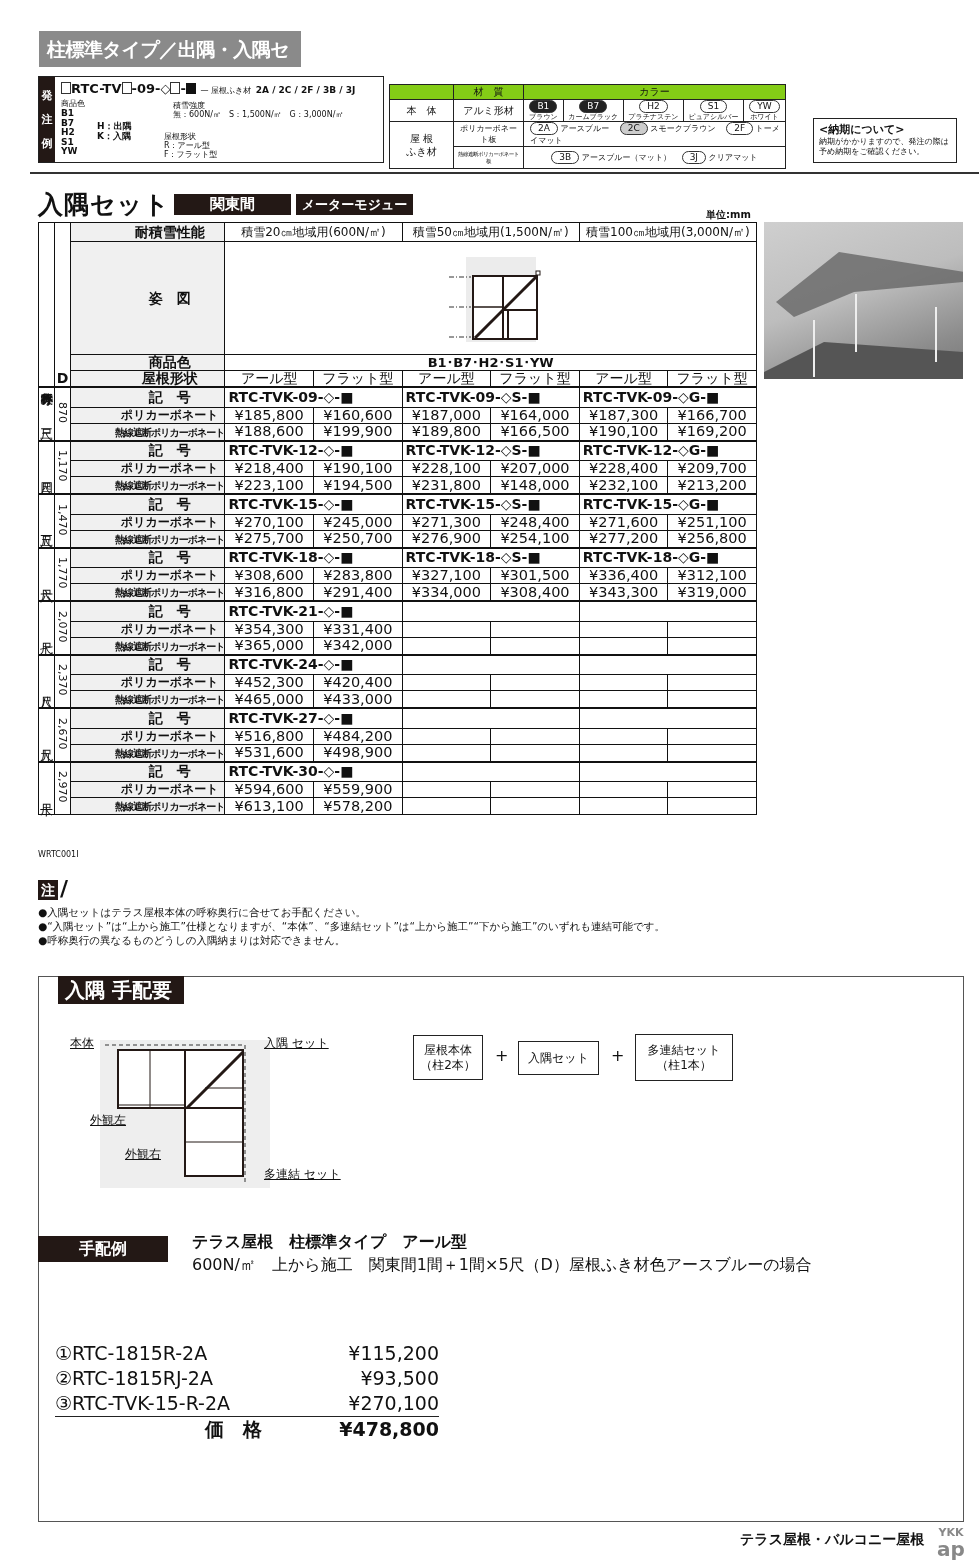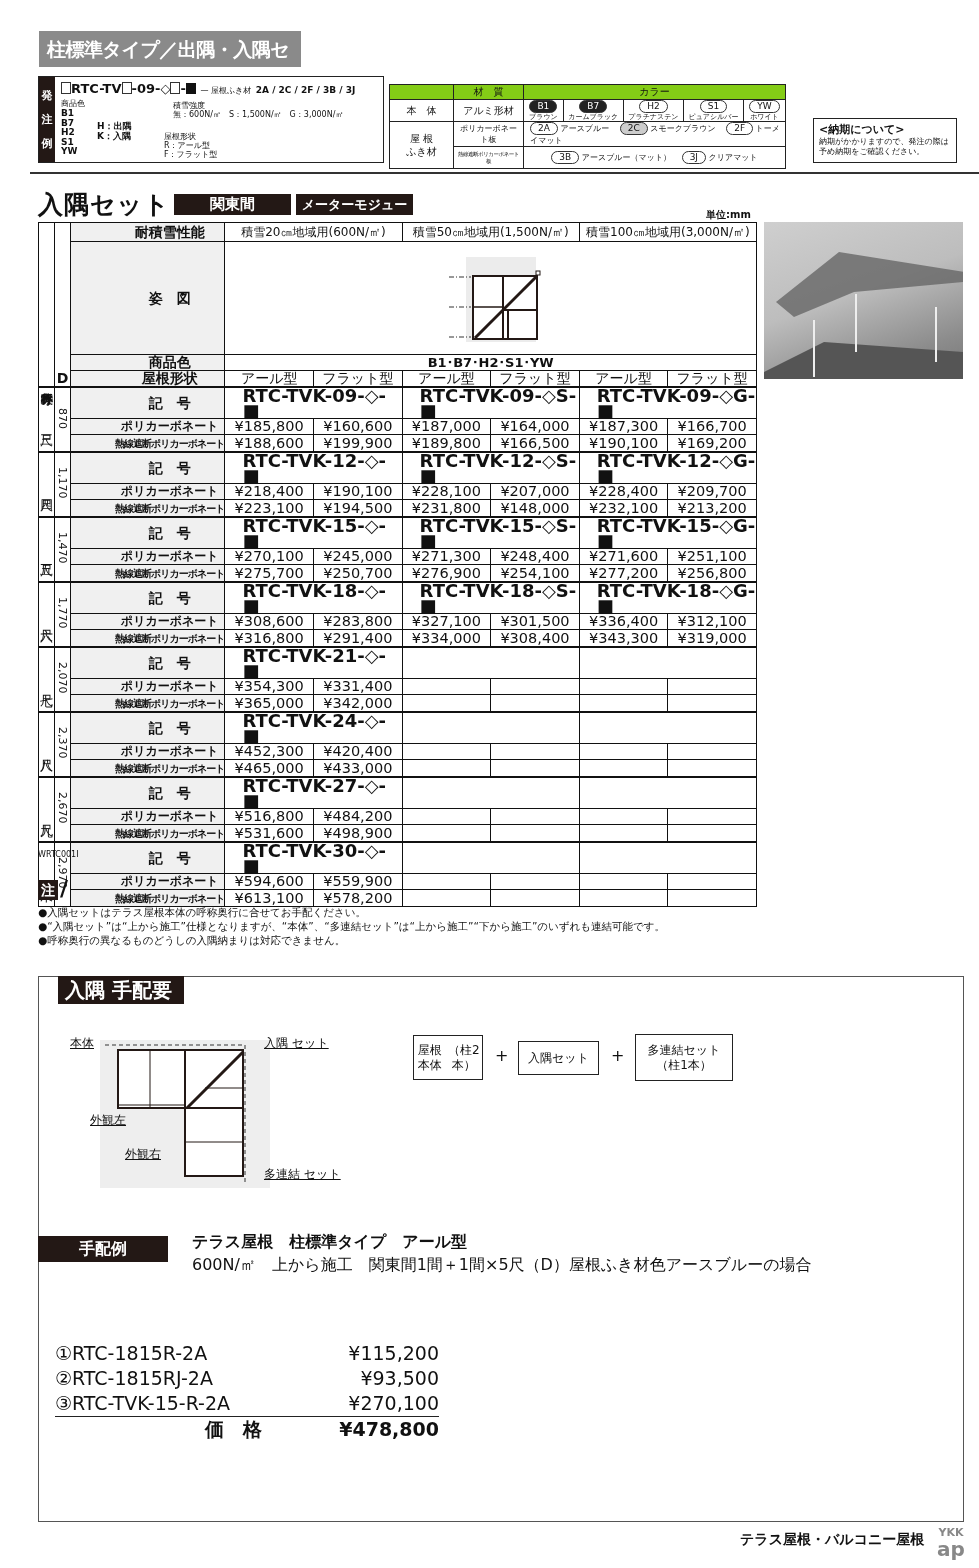--- a/index.html
+++ b/index.html
@@ -28,21 +28,21 @@
   .notice .h { font-size: 11px; font-weight: bold; }
   .notice .t { font-size: 8px; line-height: 10px; }
   .hr-top { left: 30px; top: 172px; width: 949px; height: 1.5px; background: #333; }
   
   .sec-title { left: 38px; top: 188px; font-size: 25px; font-weight: bold; letter-spacing: 1px; }
   .tag { top: 194px; height: 21px; background: #231815; color: #fff; font-weight: bold; font-size: 15px; line-height: 21px; text-align: center; }
   .unit { left: 706px; top: 208px; font-size: 10px; font-weight: bold; }
   .main-table { left: 38px; top: 222px; width: 719px; font-size: 14px; }
   .main-table td { border: 1px solid #111; text-align: center; padding: 0; line-height: 15px; }
   .main-table .lh { background: #f0f0f0; font-weight: bold; padding-left: 44px; }
-  .main-table .code { text-align: left; padding-left: 17px; font-weight: bold; font-size: 18px; }
+  .main-table .code { text-align: left; padding-left: 3px; font-weight: bold; font-size: 14px; }
   .main-table .price { font-size: 14.5px; }
   .main-table .dash td { border-top: 1px dashed #333; }
   .main-table .thick { border-top: 2.5px solid #111; }
   .vert { writing-mode: vertical-rl; font-size: 13px; }
   .sm-lbl { font-size: 10px; letter-spacing: -1px; white-space: nowrap; }
   .photo { left: 764px; top: 222px; width: 199px; height: 157px; background: linear-gradient(160deg,#cfcfcf 0%,#bdbdbd 45%,#8c8c8c 80%,#777 100%); }
   .code-label { left: 38px; top: 850px; font-size: 8px; }
   .note-icon { left: 38px; top: 880px; width: 20px; height: 20px; background: #231815; color: #fff; font-size: 14px; font-weight: bold; text-align: center; line-height: 20px; }
   .note-slash { left: 60px; top: 876px; font-size: 22px; font-weight: bold; }
   .notes { left: 38px; top: 905px; font-size: 10.5px; line-height: 14px; }
@@ -445,21 +445,21 @@
   <line x1="125" y1="112" x2="183" y2="112" stroke="#231815"></line>
   <line x1="127" y1="78" x2="183" y2="22" stroke="#231815" stroke-width="3"></line>
   <line x1="145" y1="58" x2="183" y2="58" stroke="#231815"></line>
 </svg>
 <div class="abs" style="left:70px;top:1035px;font-size:12px;text-decoration:underline">本体</div>
 <div class="abs" style="left:264px;top:1035px;font-size:12px;text-decoration:underline">入隅 セット</div>
 <div class="abs" style="left:90px;top:1112px;font-size:12px;text-decoration:underline">外観左</div>
 <div class="abs" style="left:125px;top:1146px;font-size:12px;text-decoration:underline">外観右</div>
 <div class="abs" style="left:264px;top:1166px;font-size:12px;text-decoration:underline">多連結 セット</div>
 
-<div class="abs flow-box" style="left:413px;top:1035px;width:70px;height:45px;">
+<div class="abs flow-box" style="left:413px;top:1035px;width:70px;height:45px;flex-direction:column">
   <span>屋根本体</span>
   <span>（柱2本）</span>
 </div>
 <div class="abs plus" style="left:495px;top:1046px">+</div>
 <div class="abs flow-box" style="left:518px;top:1041px;width:81px;height:34px">
   <span>入隅セット</span>
 </div>
 <div class="abs plus" style="left:611px;top:1046px">+</div>
 <div class="abs flow-box" style="left:635px;top:1034px;width:98px;height:47px;flex-direction:column">
   <span>多連結セット</span>

